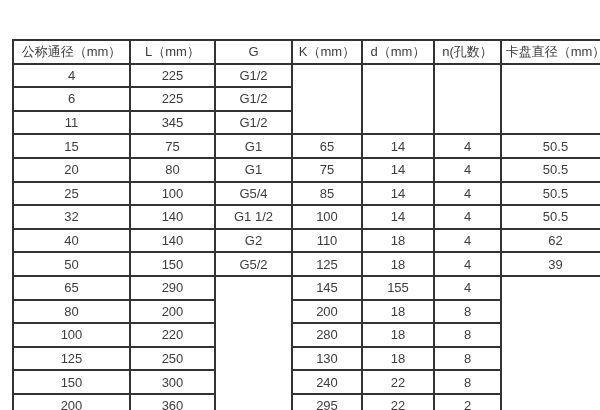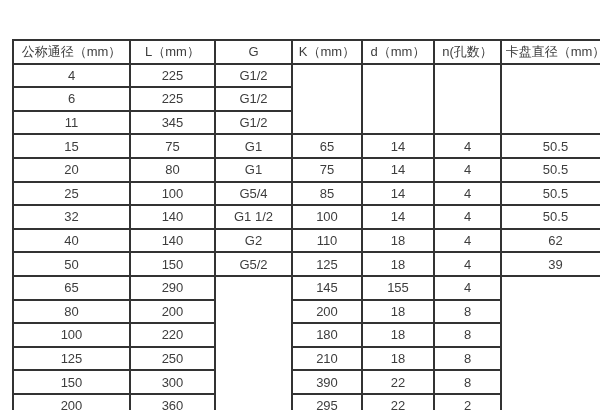--- a/index.html
+++ b/index.html
@@ -152,35 +152,35 @@
         <tr>
           <td>80</td>
           <td>200</td>
           <td>200</td>
           <td>18</td>
           <td>8</td>
         </tr>
         <tr>
           <td>100</td>
           <td>220</td>
-          <td>180</td>
+          <td>280</td>
           <td>18</td>
           <td>8</td>
         </tr>
         <tr>
           <td>125</td>
           <td>250</td>
-          <td>210</td>
+          <td>130</td>
           <td>18</td>
           <td>8</td>
         </tr>
         <tr>
           <td>150</td>
           <td>300</td>
-          <td>390</td>
+          <td>240</td>
           <td>22</td>
           <td>8</td>
         </tr>
         <tr>
           <td>200</td>
           <td>360</td>
           <td>295</td>
           <td>22</td>
           <td>2</td>
         </tr>

